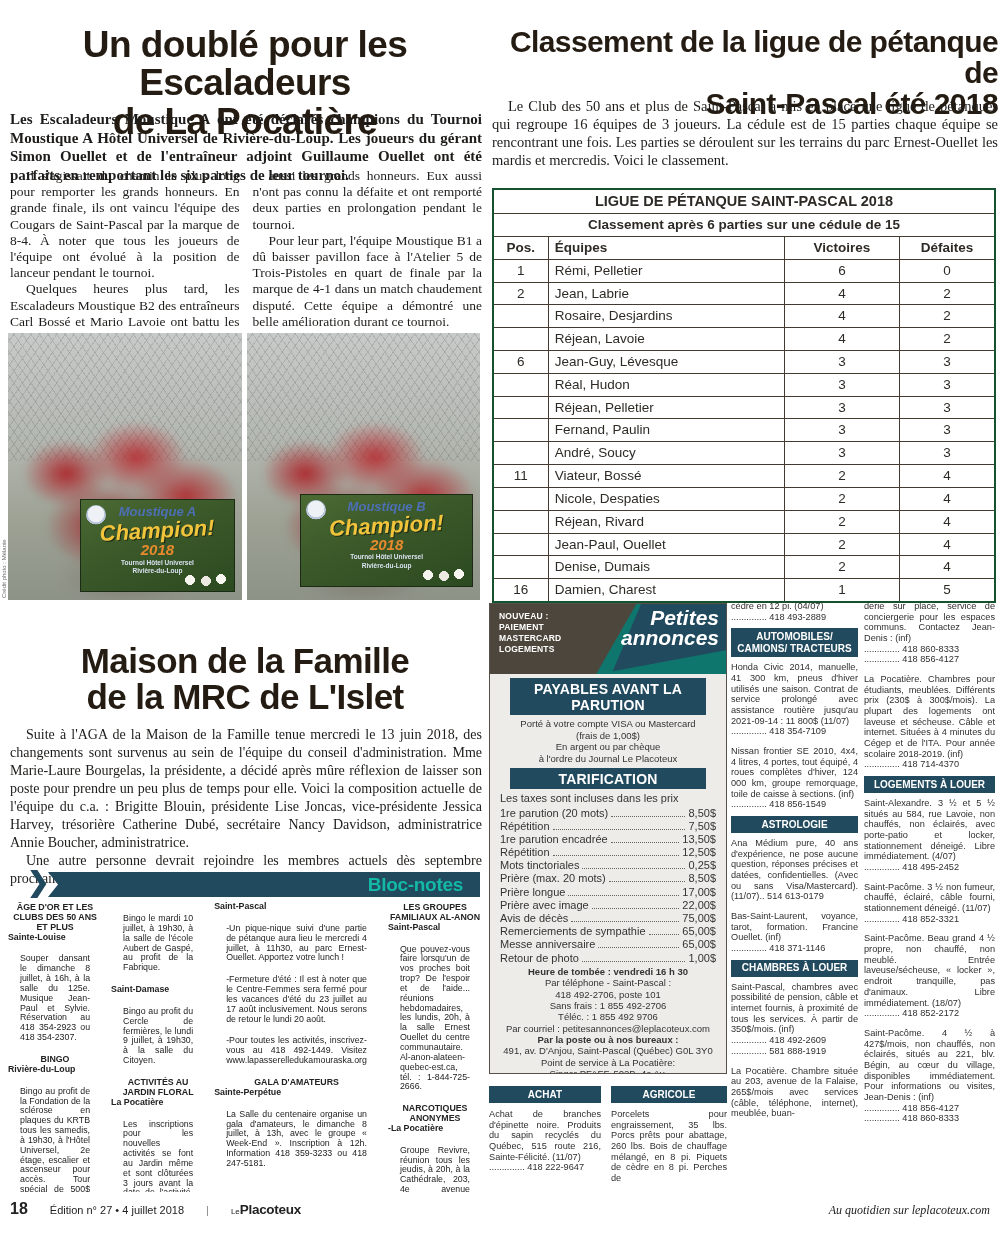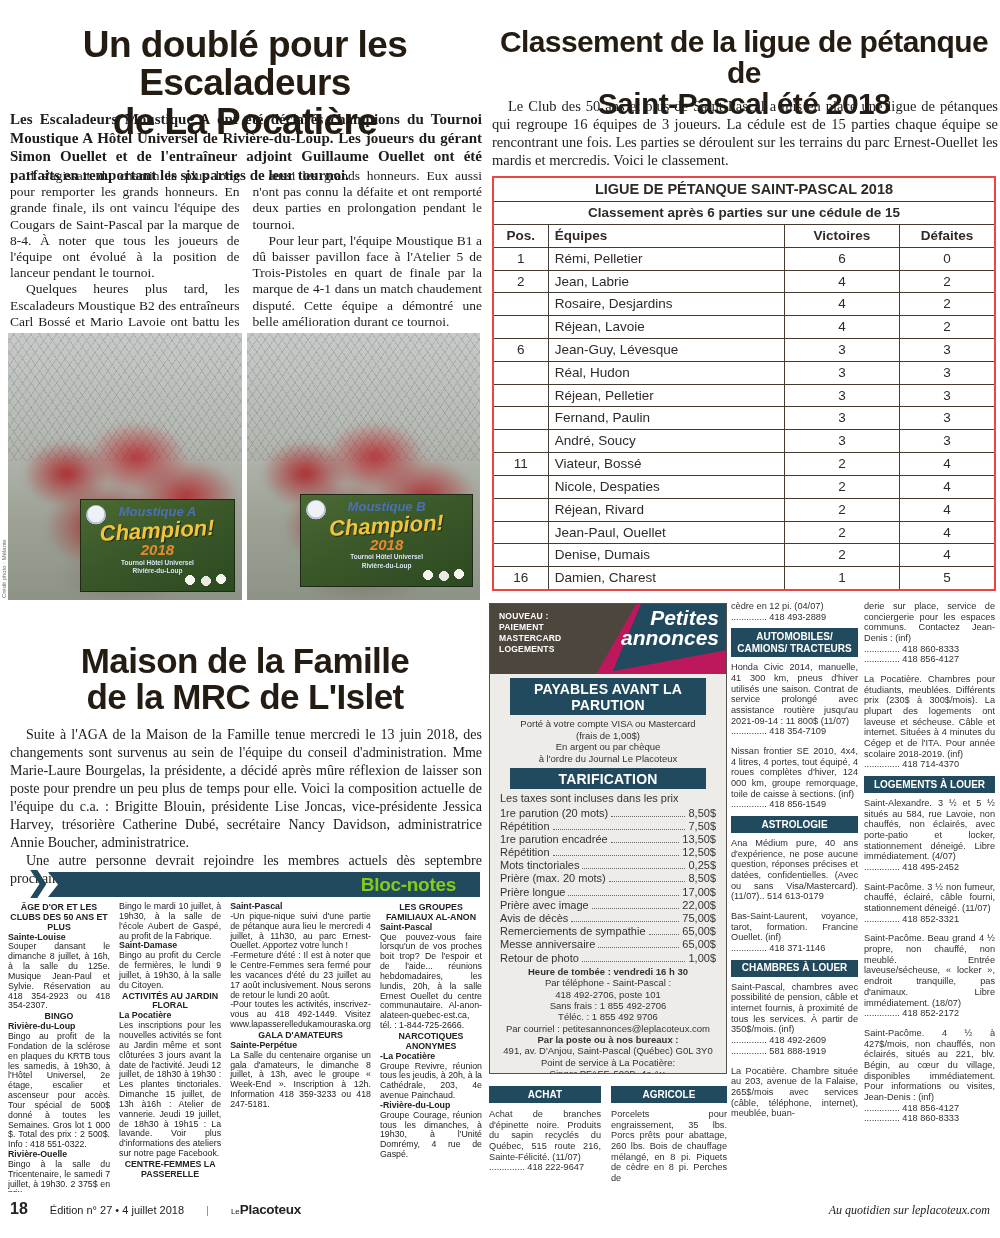--- a/index.html
+++ b/index.html
@@ -4,21 +4,21 @@
 <style>
   html,body{margin:0;padding:0;background:#ffffff;}
   .page{position:relative;width:1000px;height:1238px;background:#fff;overflow:hidden;
         font-family:"Liberation Sans",sans-serif;color:#1d1d1d;}
 
   
   .headline{position:absolute;font-family:"Liberation Sans",sans-serif;font-weight:700;
             color:#241c12;text-align:center;line-height:1.04;letter-spacing:-0.6px;margin:0;}
   #art1-title{left:10px;top:26px;width:470px;font-size:37px;}
   #maison-title{left:10px;top:643px;width:470px;font-size:35px;}
-  #art2-title{left:490px;top:26px;width:508px;font-size:30px;}
+  #art2-title{left:490px;top:26px;width:508px;font-size:30px;text-align:right;}
 
   
   .serif{font-family:"Liberation Serif",serif;color:#1e1c1a;}
   #art1-lede{position:absolute;left:10px;top:110px;width:472px;font-weight:700;
              font-size:15px;line-height:1.24;text-align:justify;margin:0;}
   #art1-cols{position:absolute;left:10px;top:168px;width:472px;display:flex;gap:13px;}
   .newscol{flex:1;font-size:13.5px;line-height:1.2;text-align:justify;}
   .newscol p{margin:0;text-indent:16px;}
   #maison-body{position:absolute;left:10px;top:726px;width:472px;font-size:14px;
                line-height:1.29;text-align:justify;}
@@ -52,34 +52,34 @@
   .sign-logo{position:absolute;left:5px;top:5px;width:20px;height:20px;border-radius:50%;
              background:radial-gradient(circle at 50% 45%, #eef1f6 0 55%, #b9c6dd 56% 70%, transparent 71%);}
   .balls{position:absolute;right:5px;bottom:3px;width:48px;height:16px;background:
      radial-gradient(circle 7px at 9px 8px, #f6f4ef 70%, transparent 71%),
      radial-gradient(circle 7px at 25px 9px, #ece9e2 70%, transparent 71%),
      radial-gradient(circle 7px at 40px 7px, #f8f6f1 70%, transparent 71%);}
   #photo-credit{position:absolute;left:1px;top:598px;width:180px;font-size:6px;color:#6a6a6a;
                 transform:rotate(-90deg);transform-origin:left top;}
 
   
-  #petanque-table{position:absolute;left:492px;top:176px;width:504px;border-collapse:collapse;
-                  font-size:13.5px;color:#2e2a26;border:2px solid #ef4444;table-layout:fixed;}
+  #petanque-table{position:absolute;left:492px;top:188px;width:504px;border-collapse:collapse;
+                  font-size:13.5px;color:#2e2a26;border:2px solid #14532d;table-layout:fixed;}
   #petanque-table th,#petanque-table td{border:1px solid #453a2f;padding:2px 6px;line-height:1.32;}
   .t-title{font-weight:700;text-align:center;font-size:14.5px;}
   .t-subtitle{font-weight:700;text-align:center;font-size:13.5px;}
   .th-pos,.th-num{text-align:center;font-weight:700;}
   .th-team{text-align:left;font-weight:700;}
   .td-pos,.td-num{text-align:center;}
   .td-team{text-align:left;}
 
   
   #pa-box{position:absolute;left:489px;top:603px;width:238px;height:471px;box-sizing:border-box;
           background:#edece9;border:1px solid #55504a;overflow:hidden;}
-  .pa-top{position:relative;height:70px;overflow:hidden;background:#be185d;padding-left:17px;}
+  .pa-top{position:relative;height:70px;overflow:hidden;background:#0f766e;padding-left:17px;}
   .pa-brown{position:absolute;inset:0;background:#4d463c;
             clip-path:polygon(0 0,62% 0,45% 100%,0 100%);}
   .pa-brown-txt{position:absolute;left:9px;top:7px;color:#fff;font-size:8.5px;font-weight:700;
                 line-height:1.3;letter-spacing:.2px;}
   .pa-navy{position:absolute;inset:0;background:#214a5e;
            clip-path:polygon(64% 0,100% 0,100% 66%,52% 96%);}
   .pa-logo{position:absolute;right:7px;top:4px;color:#fff;font-weight:700;font-style:italic;
            text-align:right;line-height:.95;}
   .pa-logo1{font-size:21px;}
   .pa-logo2{font-size:21px;}
@@ -112,26 +112,26 @@
   .mini-cat{position:absolute;top:1086px;}
   #achat-box{left:489px;width:112px;}
   #agricole-box{left:611px;width:116px;}
   .mini-cat .ad-header{margin:0 0 6px;}
 
   
   #bn-chevron{position:absolute;left:27px;top:866px;font-size:27px;font-weight:700;color:#214a5e;}
   #bn-band{position:absolute;left:48px;top:872px;width:432px;height:25px;background:#214a5e;
            display:flex;align-items:center;justify-content:flex-end;
            clip-path:polygon(0 0,100% 0,100% 100%,0 100%,10px 50%);}
-  #bn-label{color:#84cc16;font-weight:700;font-size:19px;padding-right:24px;letter-spacing:-0.3px;}
+  #bn-label{color:#14b8a6;font-weight:700;font-size:19px;padding-right:17px;letter-spacing:-0.3px;}
   #bn-cols{position:absolute;left:8px;top:902px;width:474px;height:290px;display:flex;gap:9px;overflow:hidden;}
   .bn-col{flex:1;font-size:8.8px;line-height:1.12;color:#222;}
   .bn-heading{font-weight:700;text-align:center;margin:1px 0 0;}
   .bn-place{font-weight:700;}
-  .bn-text{margin:0;text-align:justify;}
+  .bn-text{margin:12px;text-align:justify;}
 
   
   #footer-left{position:absolute;left:10px;top:1200px;display:flex;align-items:baseline;gap:22px;color:#222;}
   .page-num{font-weight:700;font-size:16px;}
   .edition{font-size:11px;}
   .pipe{color:#888;font-size:11px;}
   .brand-le{font-size:8px;}
   .brand-name{font-weight:700;font-size:13.5px;letter-spacing:-0.3px;}
   #footer-right{position:absolute;right:10px;top:1203px;font-style:italic;font-size:12px;
                 font-family:"Liberation Serif",serif;color:#222;}

